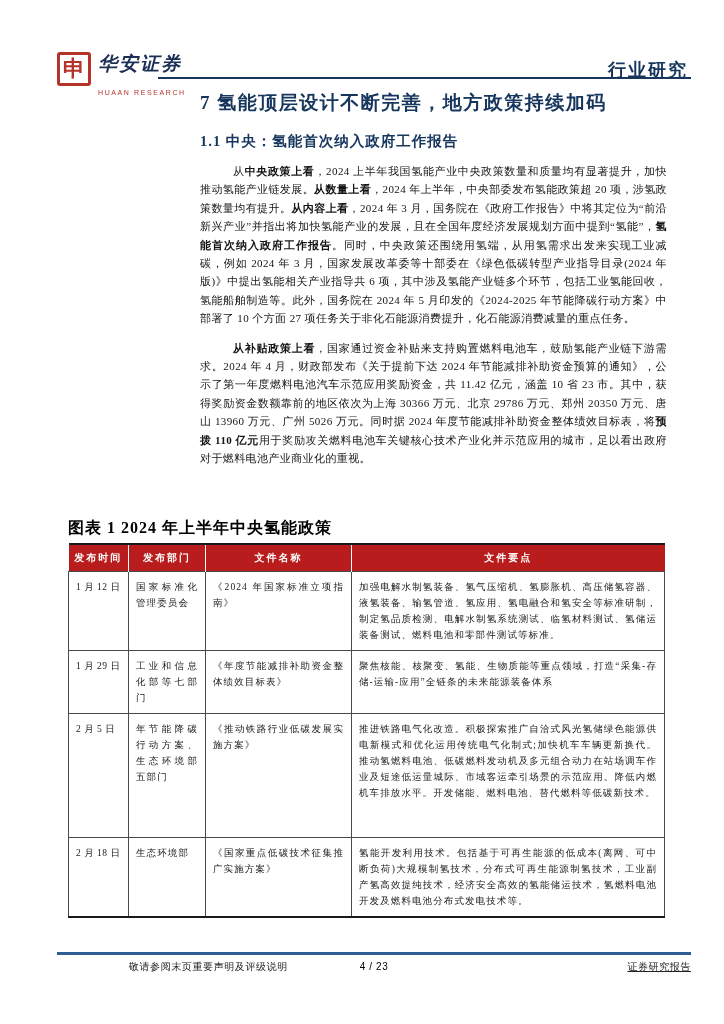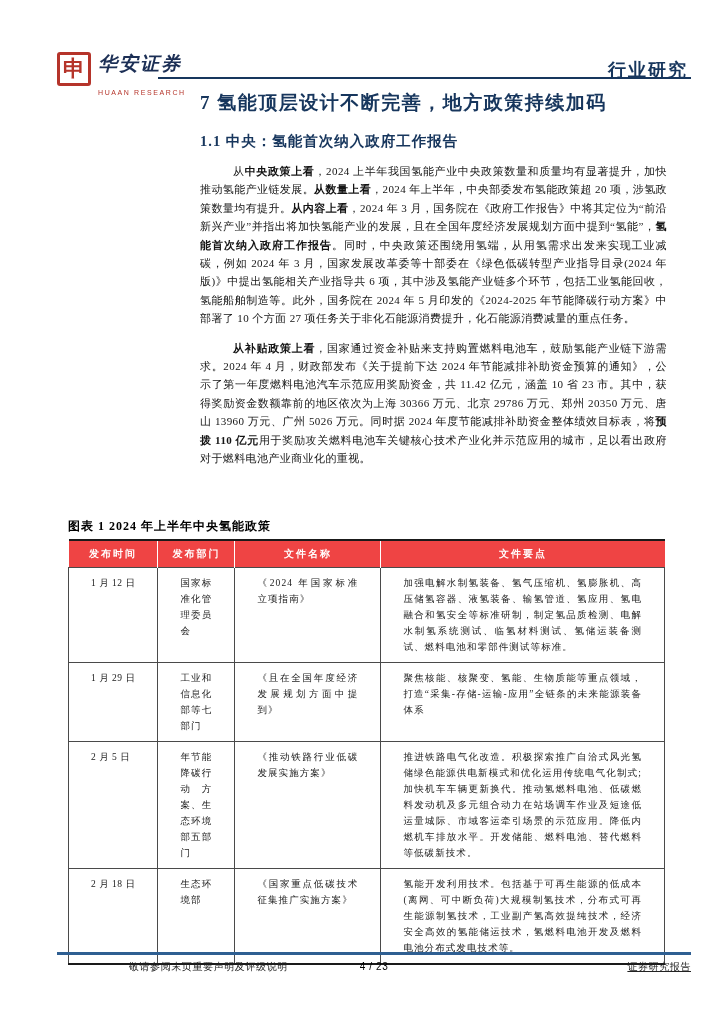--- a/index.html
+++ b/index.html
@@ -18,25 +18,25 @@
 
   
   .main { position: absolute; left: 200px; right: 57px; top: 90px; }
   .h1 { font-size: 19px; font-weight: bold; color: #17365d; letter-spacing: 1.5px; line-height: 26px; }
   .h2 { font-size: 14.5px; font-weight: bold; color: #17365d; letter-spacing: 1px; margin-top: 16px; }
   .para { font-size: 11px; line-height: 18.4px; text-align: justify; text-indent: 3em; letter-spacing: 0.4px; color: #141414; margin-top: 11px; }
   .para .bold { font-weight: bold; }
 
   
   .figure { position: absolute; left: 68px; right: 59px; top: 518px; }
-  .fig-caption { font-size: 12px; font-weight: bold; color: #000; letter-spacing: 1px; margin-bottom: 4px; font-family: "Liberation Serif", serif; }
+  .fig-caption { font-size: 16px; font-weight: bold; color: #000; letter-spacing: 1px; margin-bottom: 4px; font-family: "Liberation Serif", serif; }
   table.policy { width: 100%; border-collapse: collapse; border-top: 2.5px solid #1a1a1a; border-bottom: 2.5px solid #1a1a1a; }
-  table.policy th { background: #ef4444; color: #ffffff; font-size: 10px; font-weight: bold; letter-spacing: 2px; padding: 6px 4px; border-right: 1px solid #ffffff; font-family: Liberation Mono, monospace; }
+  table.policy th { background: #b91c1c; color: #ffffff; font-size: 10px; font-weight: bold; letter-spacing: 2px; padding: 6px 4px; border-right: 1px solid #ffffff; font-family: Liberation Mono, monospace; }
   table.policy th:last-child { border-right: none; }
-  table.policy td { font-size: 9.5px; line-height: 16px; letter-spacing: 1.1px; vertical-align: top; padding: 7px 22px; border: 1px solid #4a4a4a; text-align: justify; color: #1a1a1a; }
+  table.policy td { font-size: 9.5px; line-height: 16px; letter-spacing: 1.1px; vertical-align: top; padding: 7px 7px; border: 1px solid #4a4a4a; text-align: justify; color: #1a1a1a; }
   table.policy td.c0 { letter-spacing: 0.5px; white-space: nowrap; }
   table.policy tbody tr:nth-child(1) td { height: 73px; }
   table.policy tbody tr:nth-child(2) td { height: 42px; }
   table.policy tbody tr:nth-child(3) td { height: 124px; }
   table.policy tbody tr:nth-child(4) td { height: 78px; }
   col.w0 { width: 60px; } col.w1 { width: 77px; } col.w2 { width: 146px; } col.w3 { width: auto; }
 
   
   .footer-rule { position: absolute; left: 57px; right: 33px; top: 952px; height: 3px; background: #2f5f92; }
   .footer-row { position: absolute; left: 57px; right: 33px; top: 960px; display: flex; align-items: baseline; font-size: 10px; color: #222; letter-spacing: 0.6px; }
@@ -86,21 +86,21 @@
     <tbody>
         <tr>
           <td class="c0">1 月 12 日</td>
           <td class="c1">国家标准化管理委员会</td>
           <td class="c2">《2024 年国家标准立项指南》</td>
           <td class="c3">加强电解水制氢装备、氢气压缩机、氢膨胀机、高压储氢容器、液氢装备、输氢管道、氢应用、氢电融合和氢安全等标准研制，制定氢品质检测、电解水制氢系统测试、临氢材料测试、氢储运装备测试、燃料电池和零部件测试等标准。</td>
         </tr>
         <tr>
           <td class="c0">1 月 29 日</td>
           <td class="c1">工业和信息化部等七部门</td>
-          <td class="c2">《且在全国年度经济发展规划方面中提到》</td>
+          <td class="c2">《年度节能减排补助资金整体绩效目标表》</td>
           <td class="c3">聚焦核能、核聚变、氢能、生物质能等重点领域，打造“采集-存储-运输-应用”全链条的未来能源装备体系</td>
         </tr>
         <tr>
           <td class="c0">2 月 5 日</td>
           <td class="c1">年节能降碳行动方案、生态环境部五部门</td>
           <td class="c2">《推动铁路行业低碳发展实施方案》</td>
           <td class="c3">推进铁路电气化改造。积极探索推广自洽式风光氢储绿色能源供电新模式和优化运用传统电气化制式;加快机车车辆更新换代。推动氢燃料电池、低碳燃料发动机及多元组合动力在站场调车作业及短途低运量城际、市域客运牵引场景的示范应用。降低内燃机车排放水平。开发储能、燃料电池、替代燃料等低碳新技术。</td>
         </tr>
         <tr>
           <td class="c0">2 月 18 日</td>

